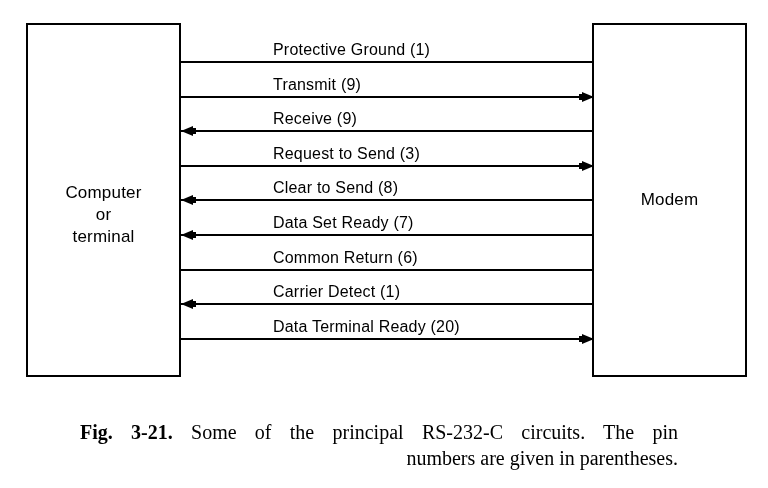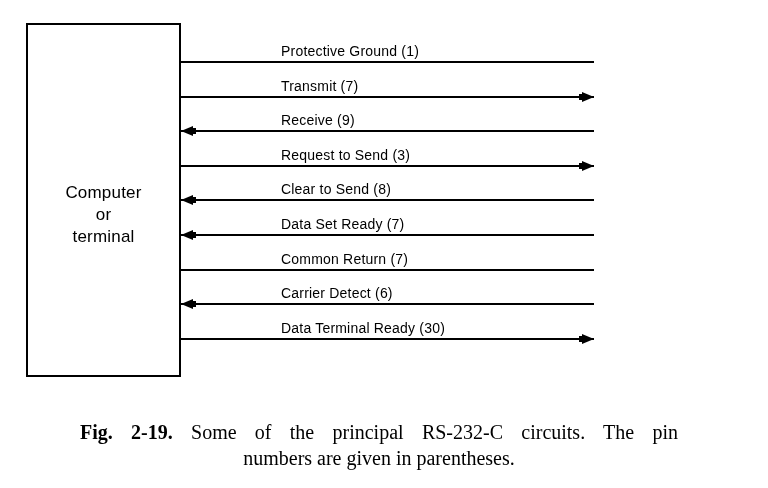--- a/index.html
+++ b/index.html
@@ -41,25 +41,24 @@
     position: absolute;
     left: 181px;
     width: 413px;
     height: 2px;
     background: #000000;
   }
   .circuit-label {
     position: absolute;
     left: 92px;
     bottom: 5px;
-    font-size: 14px;
+    font-size: 16px;
     letter-spacing: 0.2px;
     white-space: nowrap;
     line-height: 1;
-    margin-left: 8px;
   }
   .head {
     display: none;
     position: absolute;
     top: -4px;
     width: 0;
     height: 0;
     border-top: 5px solid transparent;
     border-bottom: 5px solid transparent;
   }
@@ -86,45 +85,48 @@
     width: 598px;
     font-family: "Liberation Serif", serif;
     font-size: 20px;
     line-height: 26px;
   }
   .caption-line1 {
     text-align: justify;
     text-align-last: justify;
   }
   .caption-line2 {
-    text-align: center;
+    text-align: right;
   }
   .fig-label {
     font-weight: bold;
   }
 </style>
 </head>
 <body>
 
 <div class="figure">
 
   <div class="device-box left">
     <div class="device-label" style="white-space: pre-line;">Computer
 or
 terminal</div>
   </div>
 
+  <div class="device-box right">
+    <div class="device-label">Modem</div>
+  </div>
 
   <div class="circuit arrow-none" style="top:61px">
     <div class="circuit-label">Protective Ground (1)</div>
 
   </div>
 
   <div class="circuit arrow-right" style="top:96px">
-    <div class="circuit-label">Transmit (7)</div>
+    <div class="circuit-label">Transmit (9)</div>
 
     <span class="head head-right"></span>
   </div>
 
   <div class="circuit arrow-left" style="top:130px">
     <div class="circuit-label">Receive (9)</div>
     <span class="head head-left"></span>
 
   </div>
 
@@ -140,34 +142,34 @@
 
   </div>
 
   <div class="circuit arrow-left" style="top:234px">
     <div class="circuit-label">Data Set Ready (7)</div>
     <span class="head head-left"></span>
 
   </div>
 
   <div class="circuit arrow-none" style="top:269px">
-    <div class="circuit-label">Common Return (7)</div>
+    <div class="circuit-label">Common Return (6)</div>
 
   </div>
 
   <div class="circuit arrow-left" style="top:303px">
-    <div class="circuit-label">Carrier Detect (6)</div>
+    <div class="circuit-label">Carrier Detect (1)</div>
     <span class="head head-left"></span>
 
   </div>
 
   <div class="circuit arrow-right" style="top:338px">
-    <div class="circuit-label">Data Terminal Ready (30)</div>
+    <div class="circuit-label">Data Terminal Ready (20)</div>
 
     <span class="head head-right"></span>
   </div>
 
   <div class="caption">
-    <div class="caption-line1"><span class="fig-label">Fig. 2-19.</span> <span>Some of the principal RS-232-C circuits. The pin</span></div>
+    <div class="caption-line1"><span class="fig-label">Fig. 3-21.</span> <span>Some of the principal RS-232-C circuits. The pin</span></div>
     <div class="caption-line2">numbers are given in parentheses.</div>
   </div>
 
 </div>
 
 </body></html>

